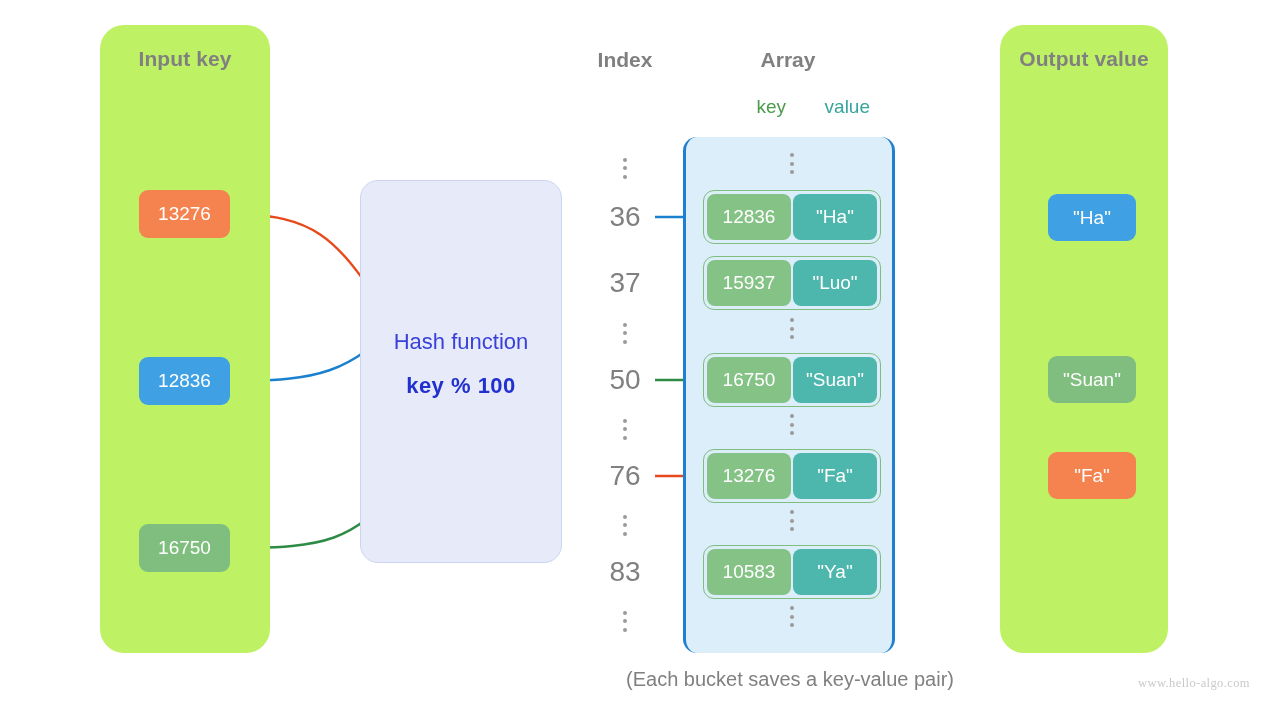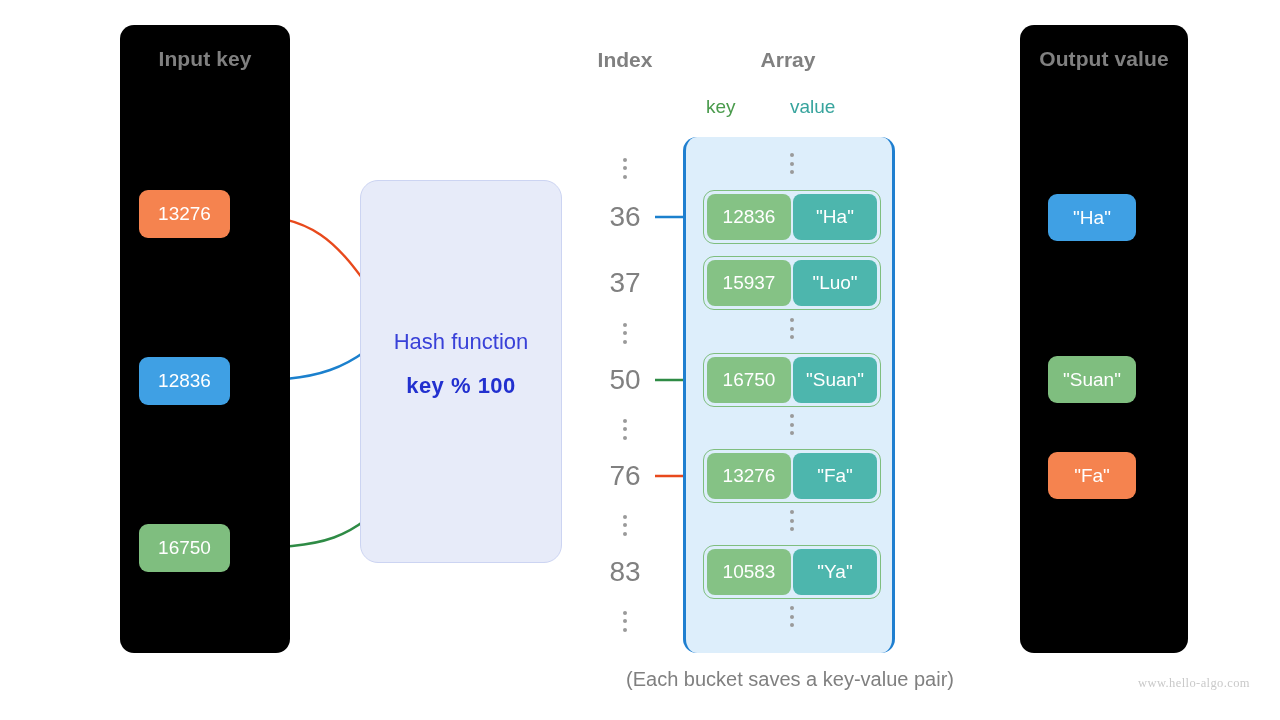--- a/index.html
+++ b/index.html
@@ -9,23 +9,22 @@
     font-family:"Liberation Sans", sans-serif;
     position:relative;
     overflow:hidden;
     -webkit-font-smoothing:antialiased;
   }
   .stage{position:absolute;inset:0;}
 
   
   .panel{
     position:absolute;
-    background:#000000;
-    border-radius:14px;
-    margin-left:20px;
+    background:#bef264;
+    border-radius:24px;
   }
   #input-panel{left:100px;top:25px;width:170px;height:628px;}
   #output-panel{left:1000px;top:25px;width:168px;height:628px;}
   .panel-title{
     position:absolute;left:0;right:0;top:22px;
     text-align:center;
     font-size:21px;font-weight:bold;color:#808080;
     letter-spacing:.1px;
   }
 
@@ -68,21 +67,21 @@
     letter-spacing:.5px;
   }
 
   
   .col-head{
     position:absolute;text-align:center;
     font-size:21px;font-weight:bold;color:#808080;
   }
   #head-index{left:570px;top:48px;width:110px;}
   #head-array{left:718px;top:48px;width:140px;}
-  .sub-head{position:absolute;font-size:19px;text-align:left;}
+  .sub-head{position:absolute;font-size:19px;text-align:right;}
   #head-key{left:706px;top:96px;width:80px;color:#4a9b4c;}
   #head-value{left:790px;top:96px;width:80px;color:#37a49d;}
 
   
   #index-col{position:absolute;left:585px;top:137px;width:80px;height:516px;}
   .idx-row{
     position:absolute;left:0;width:80px;height:30px;
     display:flex;align-items:center;justify-content:center;
     font-size:28px;color:#808080;
   }

